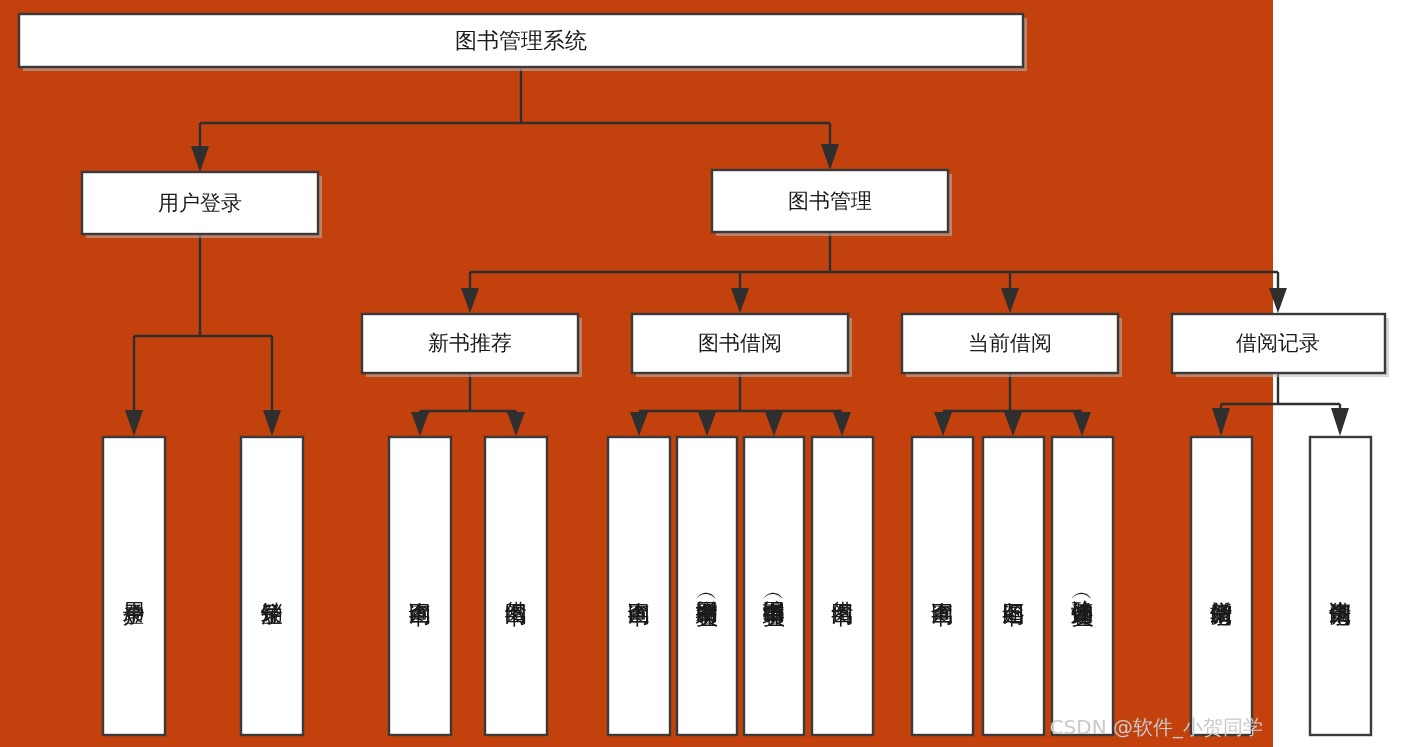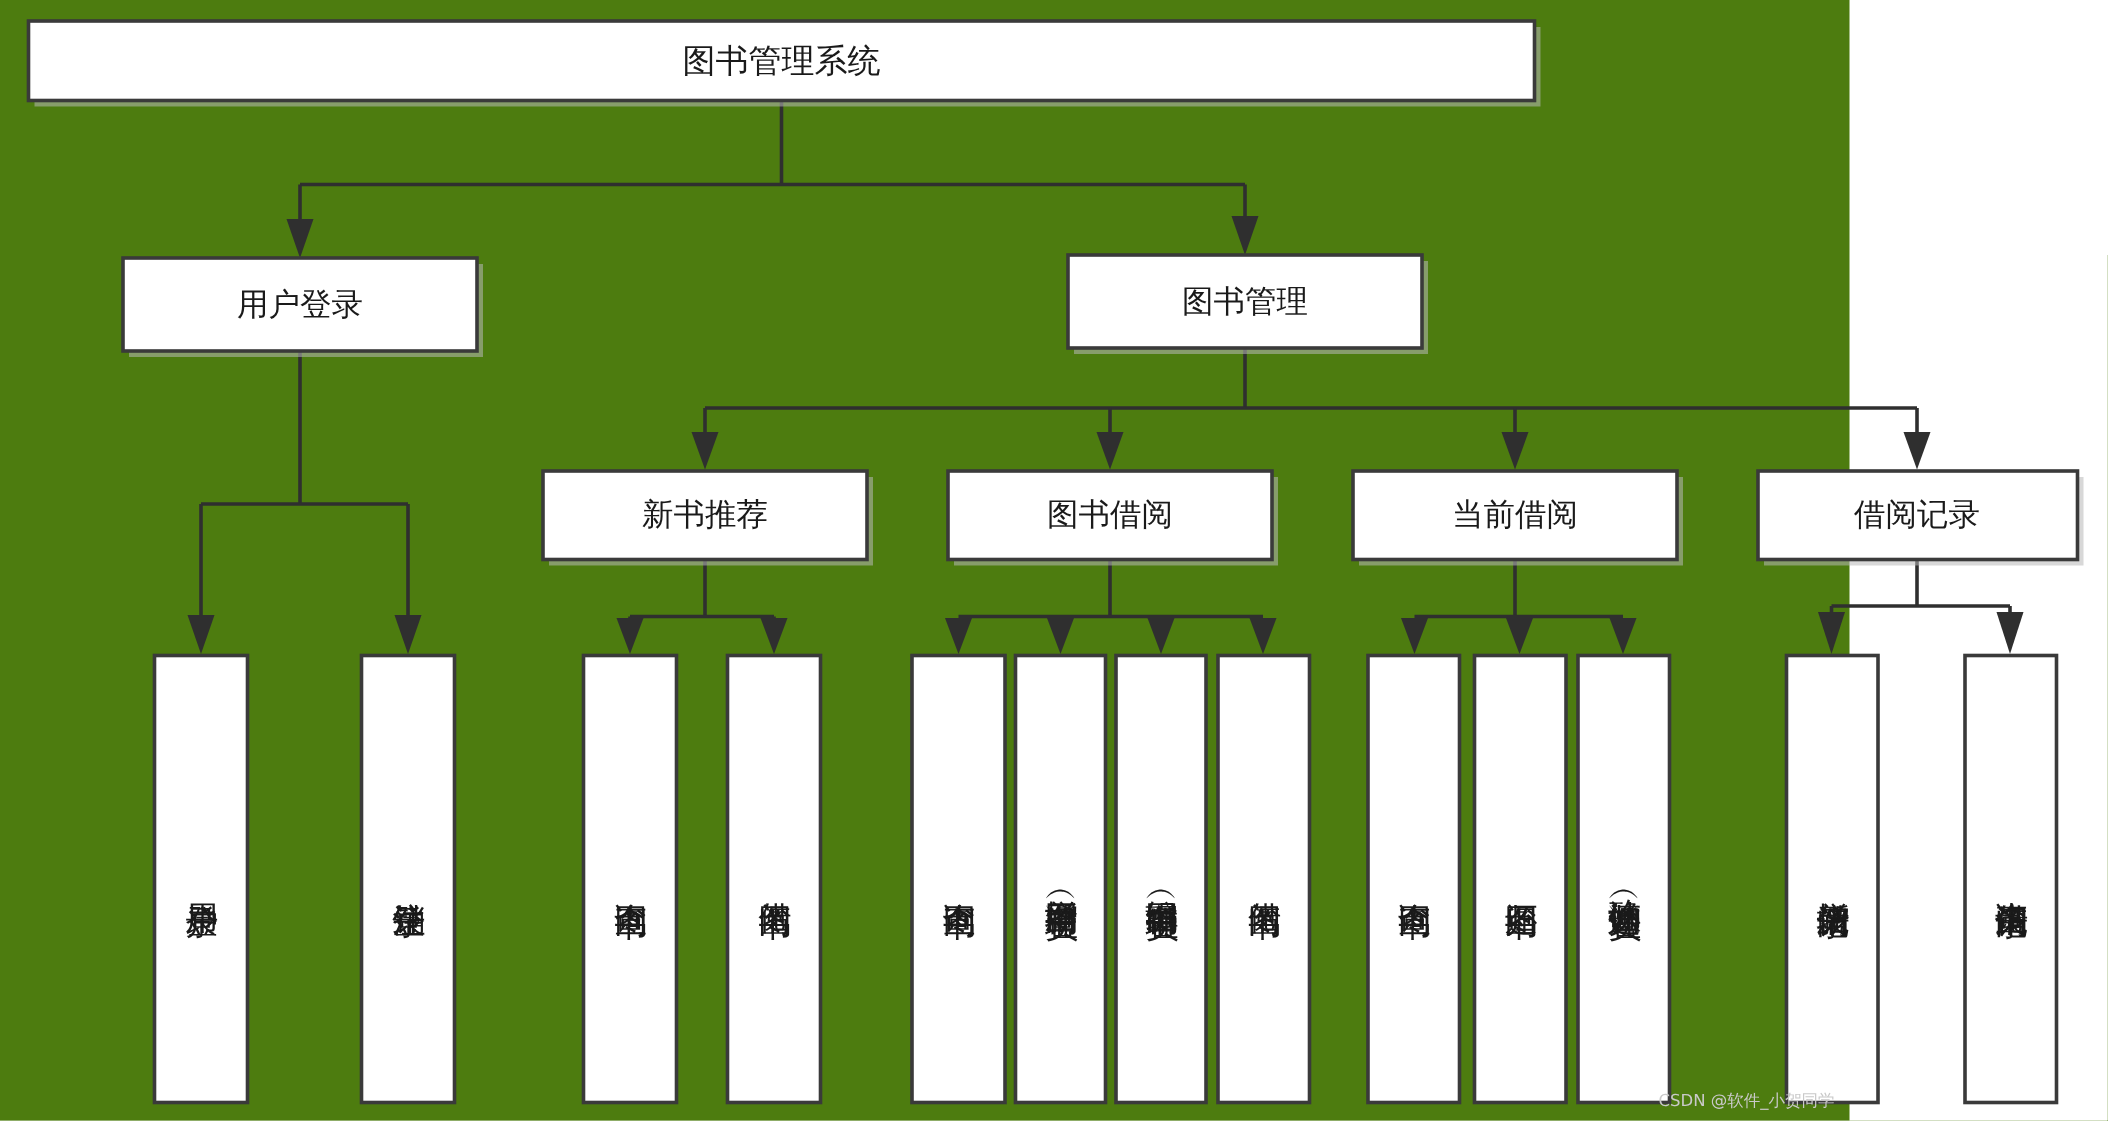--- a/index.html
+++ b/index.html
@@ -10,21 +10,22 @@
   body {
     width: 1405px;
     height: 747px;
     font-family: "DejaVu Sans", "Liberation Sans", sans-serif;
     overflow: hidden;
   }
   #diagram-root {
     position: relative;
     width: 1233px;
     height: 747px;
-    background: #4d7c0f;
+    background: #c2410c;
+    padding-left: 40px;
   }
   svg.flow {
     position: absolute;
     left: 0;
     top: 0;
     width: 1405px;
     height: 747px;
   }
   .node-box {
     fill: #ffffff;
@@ -72,21 +73,21 @@
     align-items: center;
     justify-content: center;
     white-space: nowrap;
     pointer-events: none;
   }
   .watermark {
     position: absolute;
     right: 10px;
     bottom: 6px;
     font-family: "DejaVu Sans", "Liberation Sans", sans-serif;
-    font-size: 11px;
+    font-size: 20px;
     color: #c9c9c9;
     white-space: nowrap;
   }
 </style>
 </head>
 <body>
 
 <div id="diagram-root">
 
   <svg class="flow" viewBox="0 0 1405 747" xmlns="http://www.w3.org/2000/svg">

